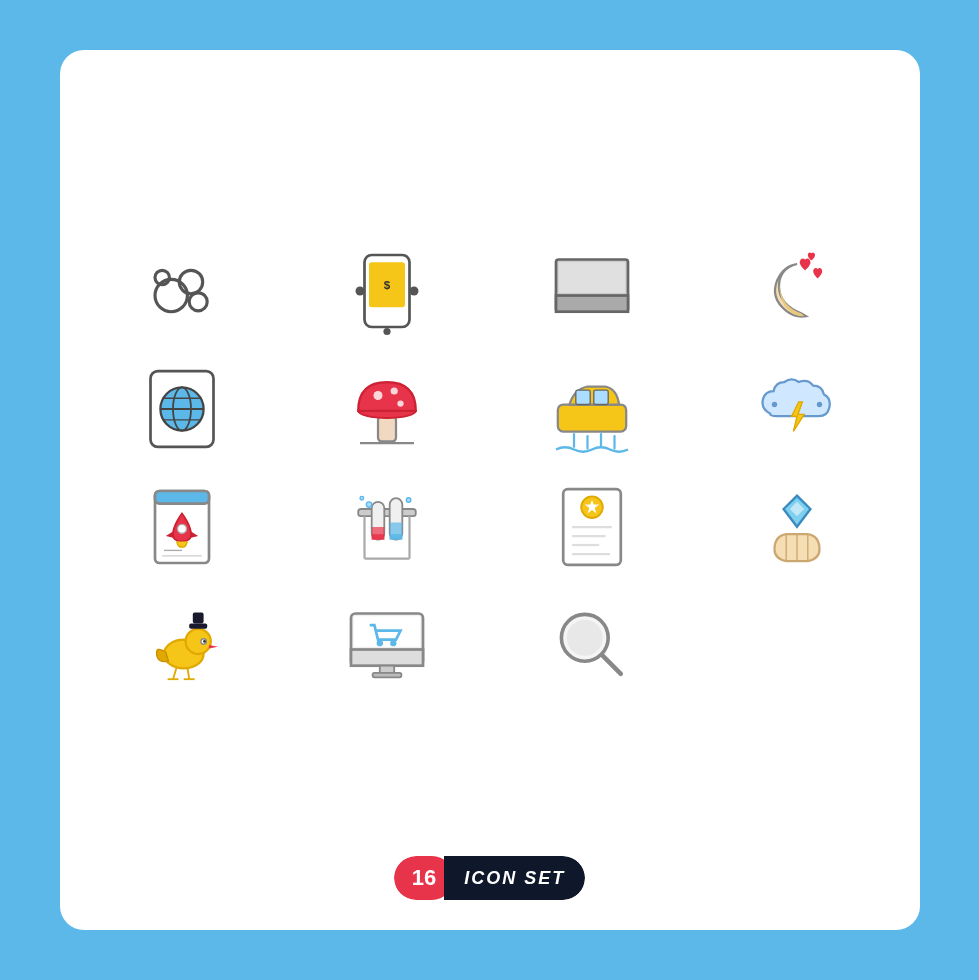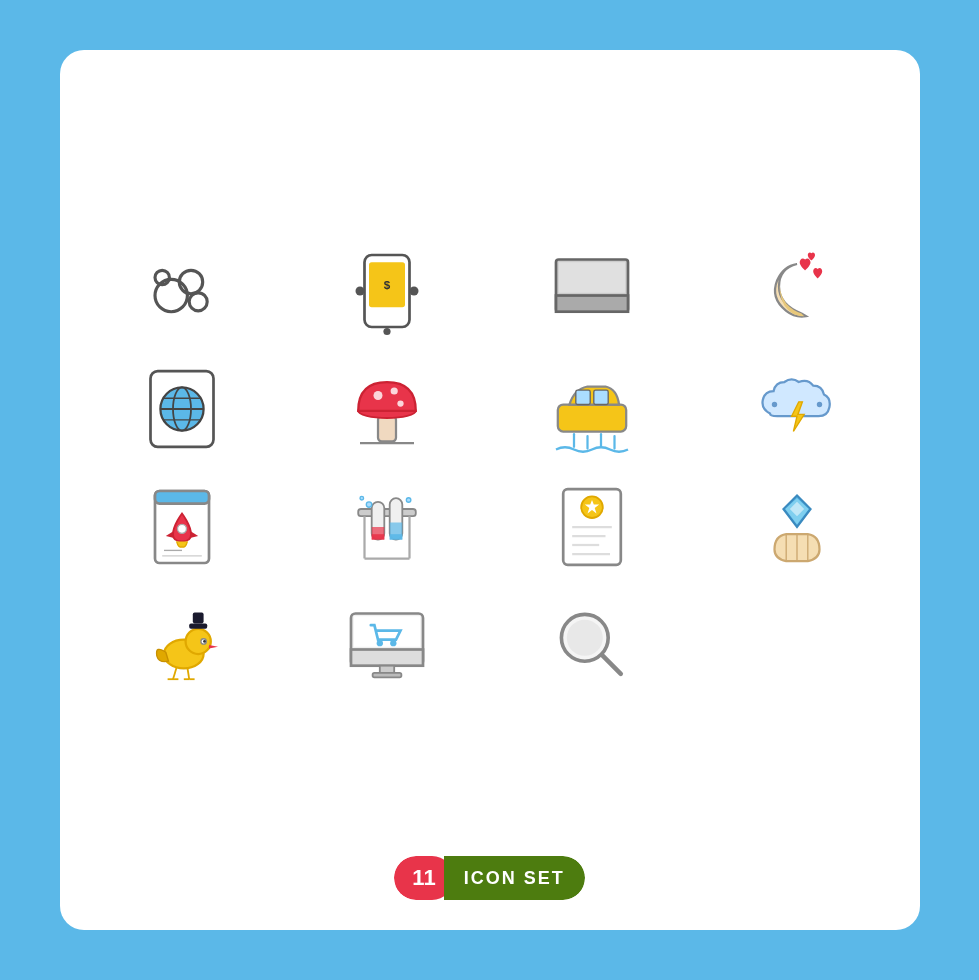--- a/index.html
+++ b/index.html
@@ -54,31 +54,32 @@
       color: white;
       font-size: 22px;
       font-weight: bold;
       padding: 0 18px;
       height: 100%;
       display: flex;
       align-items: center;
       border-radius: 22px;
     }
     .badge-text {
-      background: #4d7c0f;
+      background: #0f172a;
       color: white;
       font-size: 18px;
       font-weight: bold;
       padding: 0 20px;
       height: 100%;
       display: flex;
       align-items: center;
       border-radius: 0 22px 22px 0;
       margin-left: -10px;
       letter-spacing: 2px;
+      font-style: italic;
     }
   </style>
 </head>
 <body>
 
 <div class="card">
   <div class="icons-grid">
 
     <div class="icon-cell">
       <svg viewBox="0 0 100 100" fill="none" xmlns="http://www.w3.org/2000/svg">
@@ -292,16 +293,16 @@
       <svg viewBox="0 0 100 100" fill="none" xmlns="http://www.w3.org/2000/svg">
         <circle cx="42" cy="42" r="26" fill="#f5f5f5" stroke="#888" stroke-width="4"></circle>
         <circle cx="42" cy="42" r="20" fill="#e8e8e8"></circle>
         <line x1="61" y1="61" x2="82" y2="82" stroke="#888" stroke-width="5" stroke-linecap="round"></line>
       </svg>
     </div>
 
   </div>
 
   <div class="badge">
-    <div class="badge-num">11</div>
+    <div class="badge-num">16</div>
     <div class="badge-text">ICON SET</div>
   </div>
 </div>
 
 </body></html>

